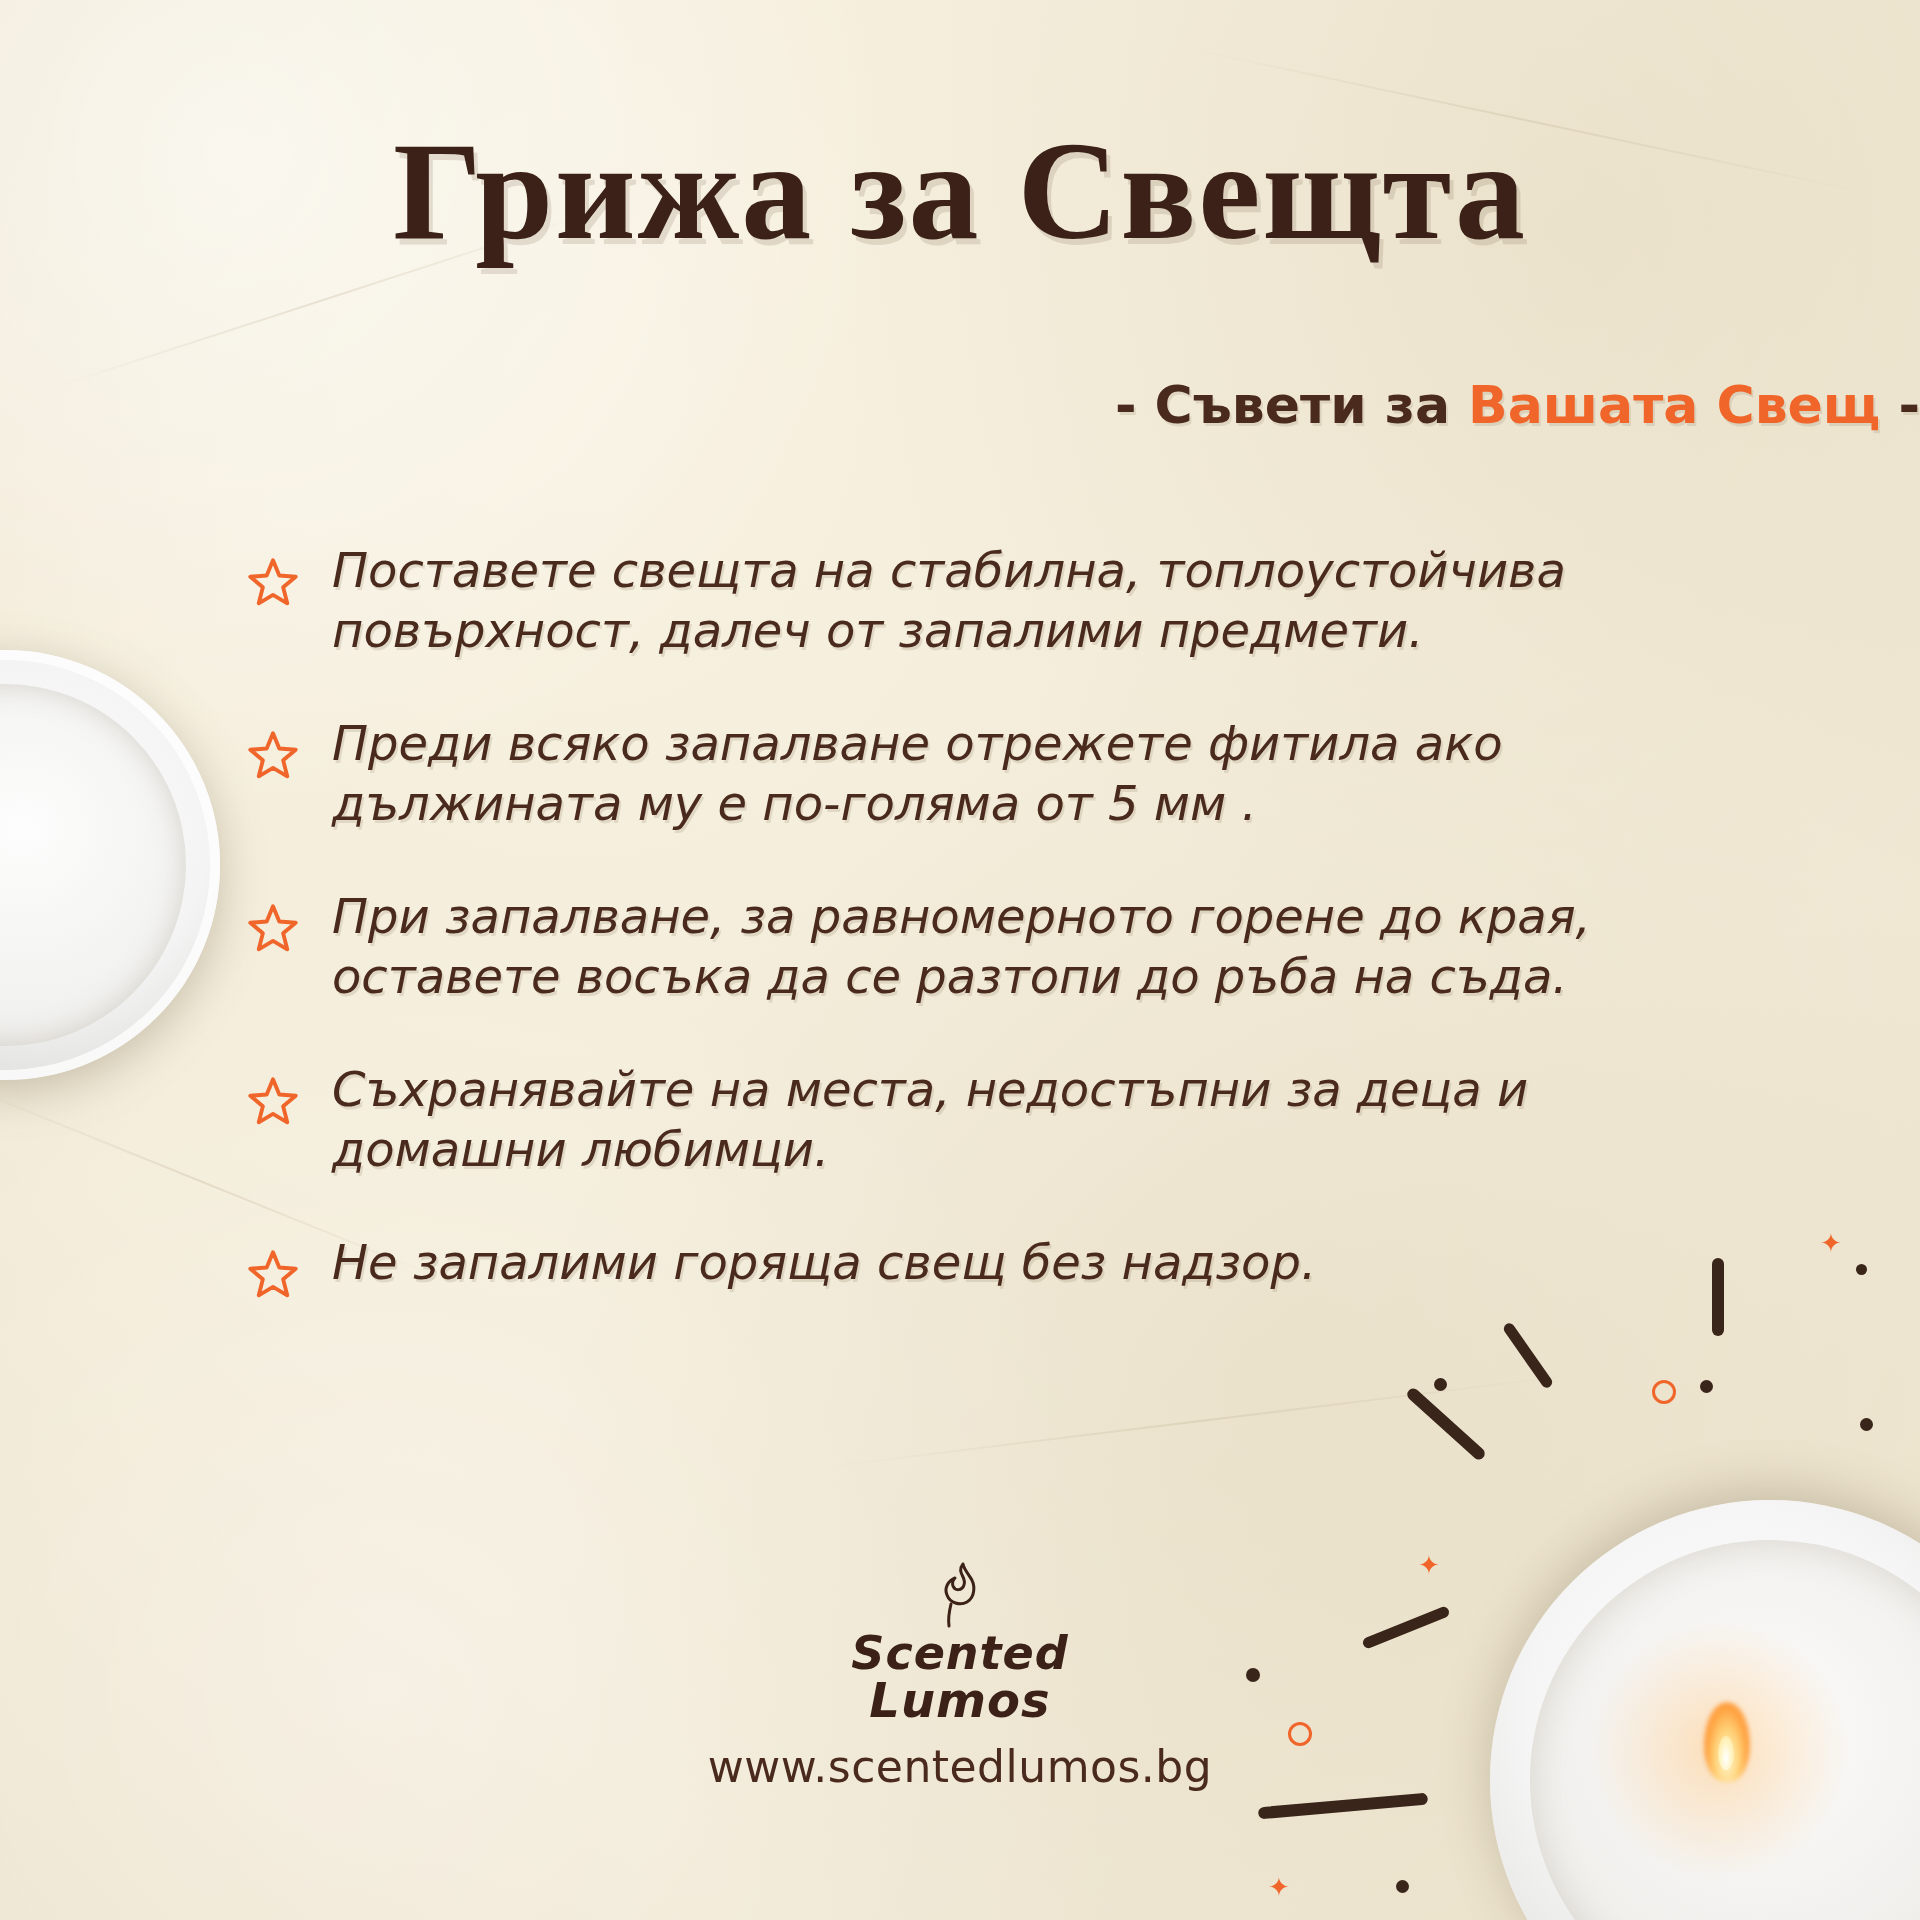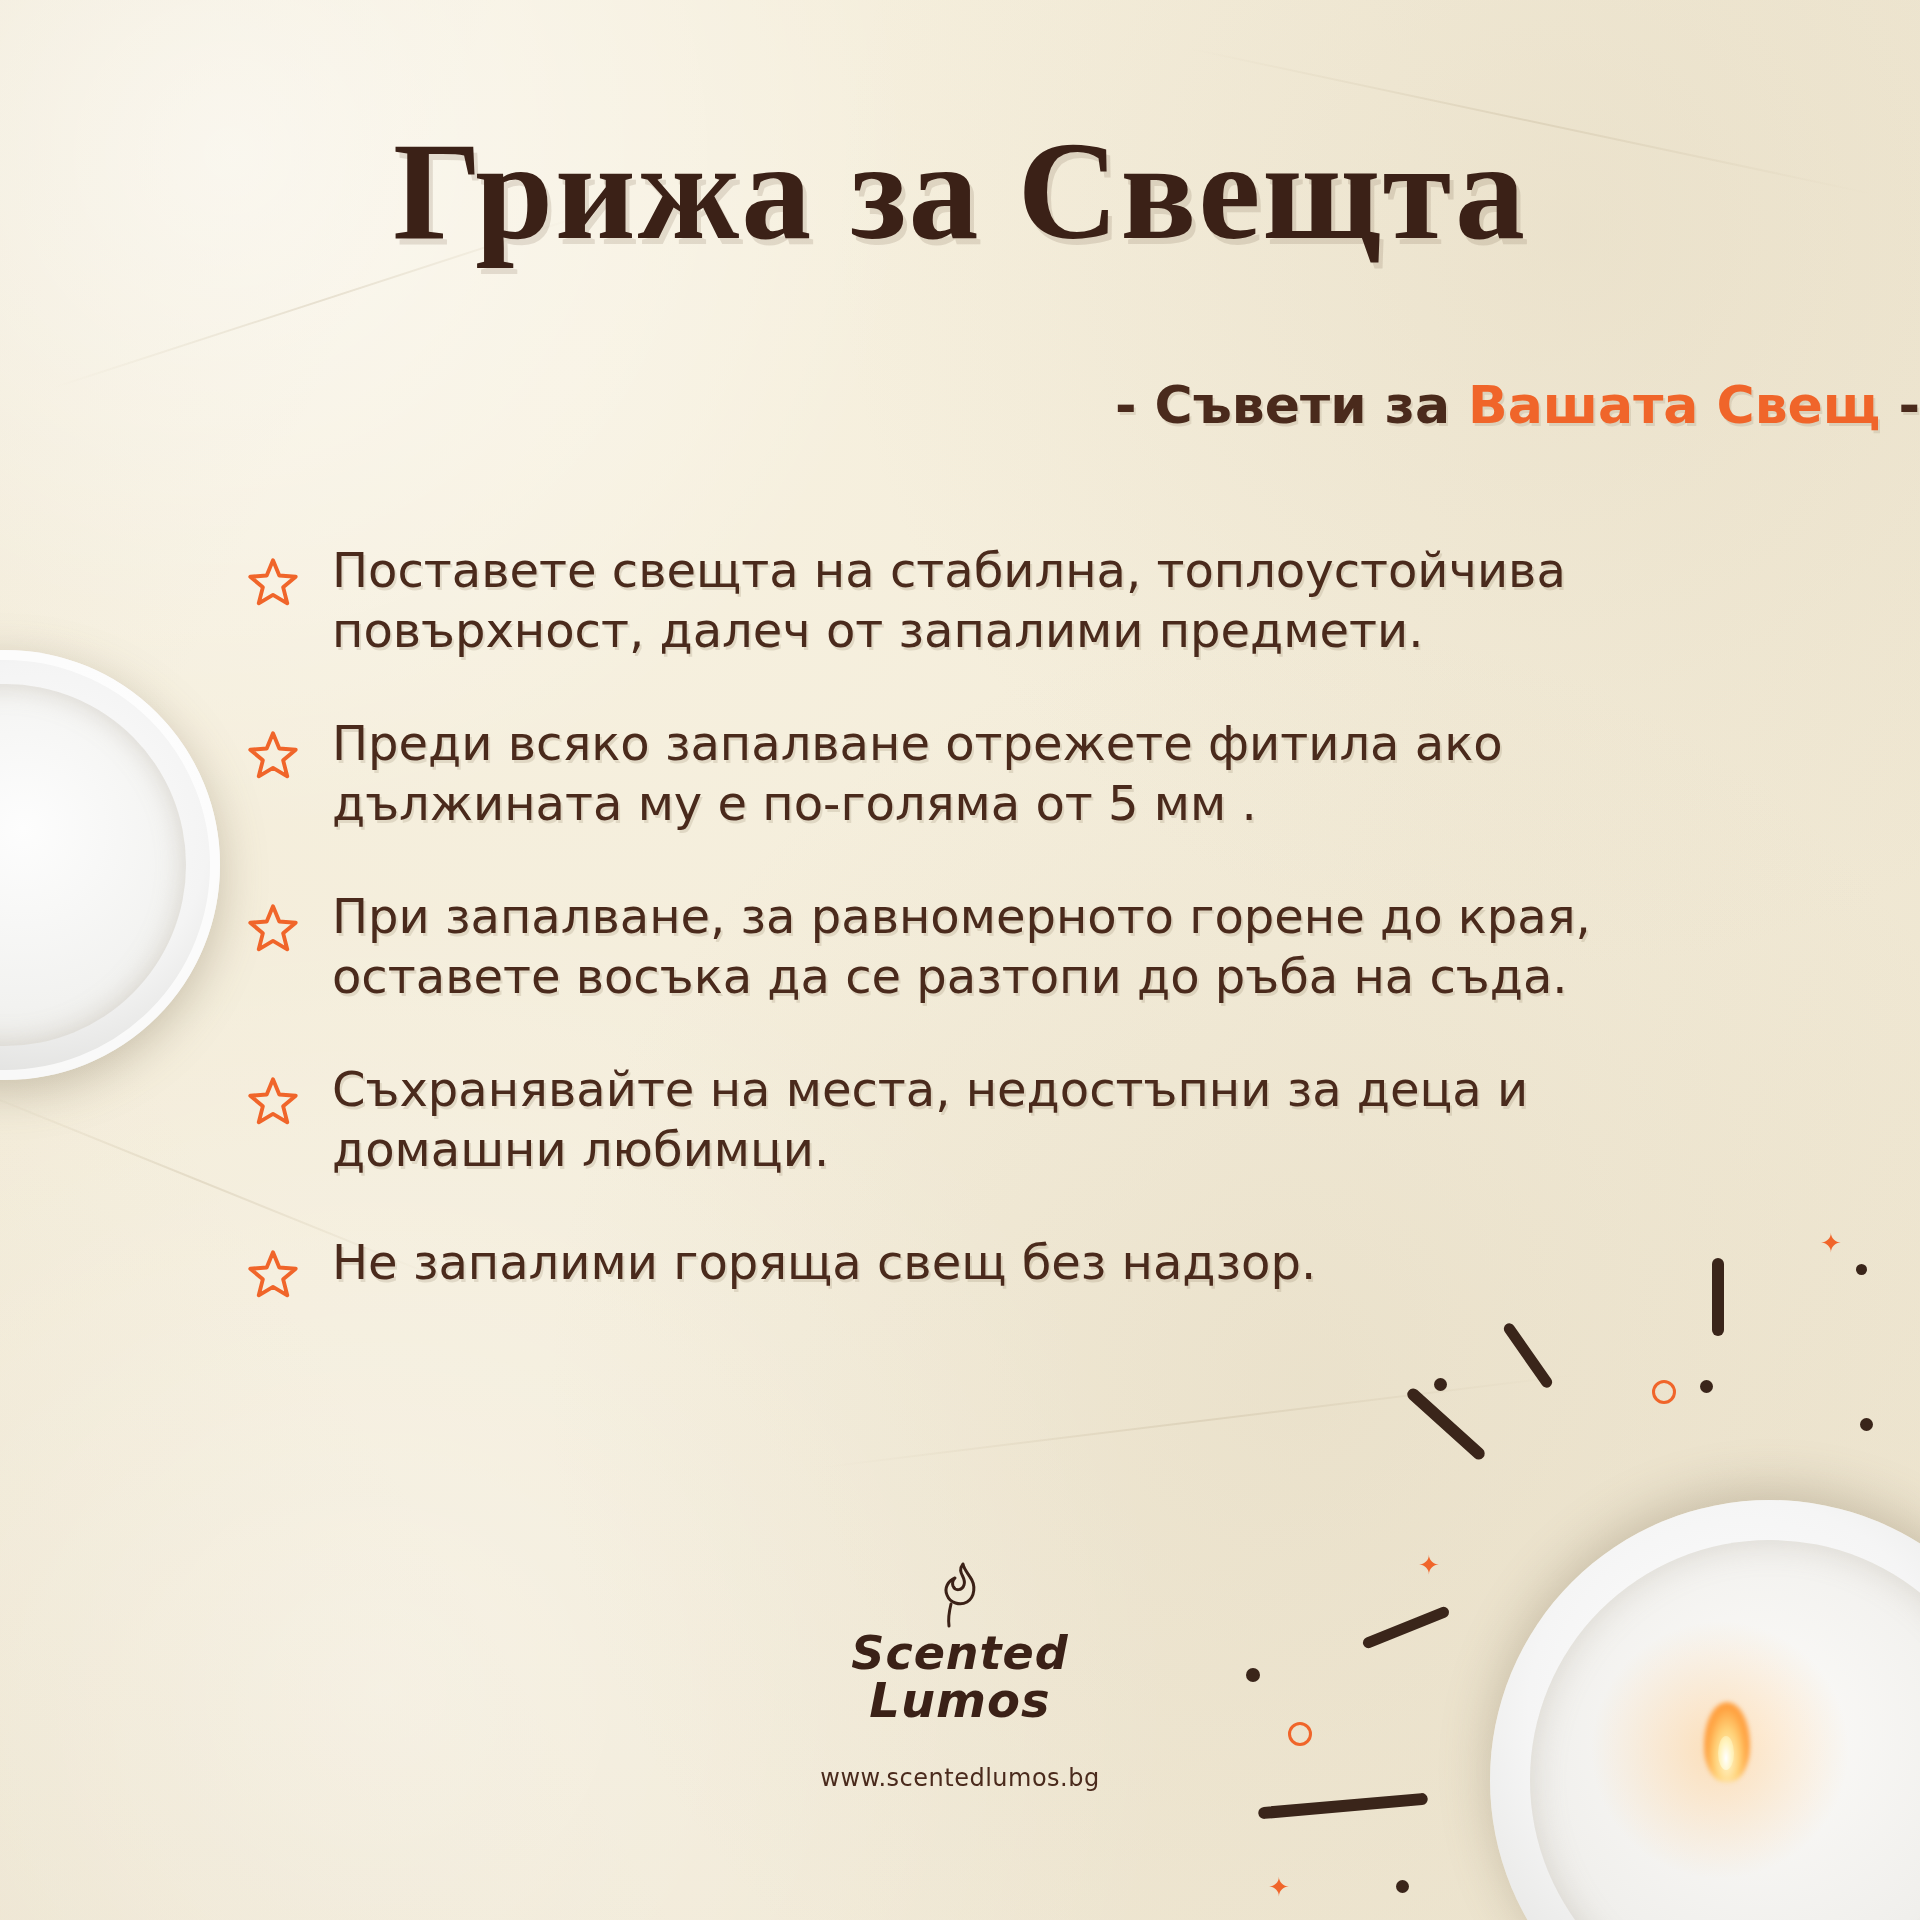--- a/index.html
+++ b/index.html
@@ -192,20 +192,21 @@
   .tips {
     position: absolute;
     top: 540px;
     left: 236px;
     width: 1480px;
   }
   .tip {
     display: flex;
     align-items: flex-start;
     margin-bottom: 52px;
+    font-style: italic;
   }
   .tip-star {
     flex: 0 0 auto;
     width: 74px;
     margin-top: 14px;
     margin-right: 22px;
     display: flex;
     justify-content: center;
   }
   .tip-star svg { display: block; }
@@ -243,21 +244,21 @@
     color: #3b2117;
     line-height: 1.0;
     letter-spacing: 1px;
   }
   .brand-url {
     position: absolute;
     left: 0;
     bottom: 128px;
     width: 1920px;
     text-align: center;
-    font-size: 24px;
+    font-size: 44px;
     color: #4a2a1c;
     letter-spacing: 0.5px;
   }
 </style>
 </head>
 <body>
 
 <div class="poster">
 
   <div class="paper-texture"></div>

